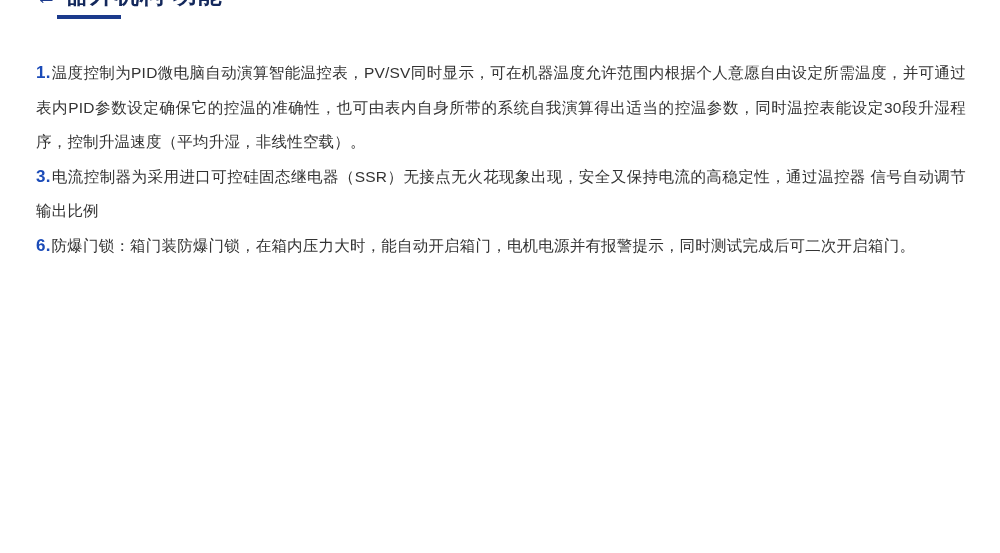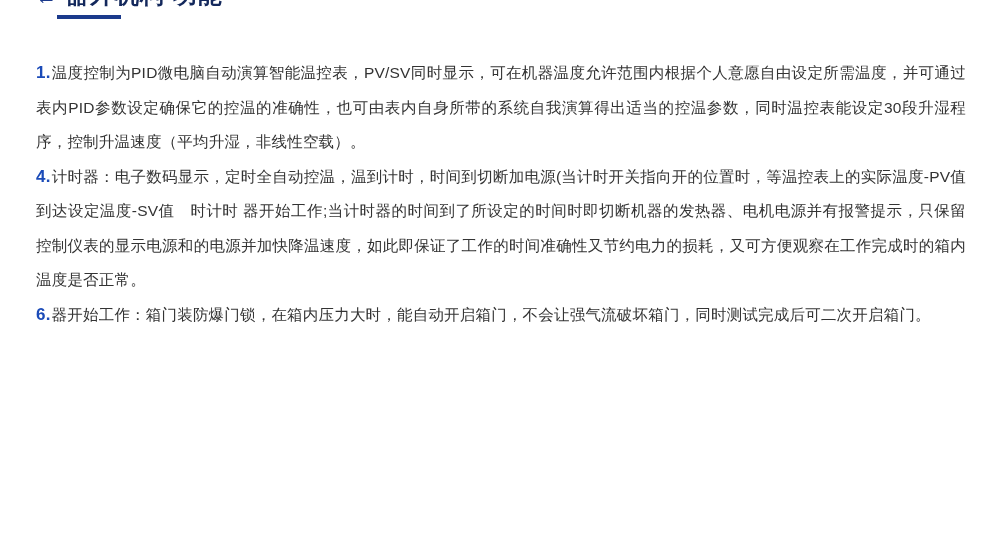--- a/index.html
+++ b/index.html
@@ -85,24 +85,24 @@
   </div>
   <div class="header-underline"></div>
 
   <div class="content">
 
     <p class="para">
       <span class="num">1.</span><span>温度控制为PID微电脑自动演算智能温控表，PV/SV同时显示，可在机器温度允许范围内根据个人意愿自由设定所需温度，并可通过表内PID参数设定确保它的控温的准确性，也可由表内自身所带的系统自我演算得出适当的控温参数，同时温控表能设定30段升湿程序，控制升温速度（平均升湿，非线性空载）。</span>
     </p>
 
 
-
     <p class="para">
-      <span class="num">4.</span><span>计时器：电子数码显示，定时全自动控温，温到计时，时间到切断加电源(当计时开关指向开的位置时，等温控表上的实际温度-PV值到达设定温度-SV值　时计时 器开始工作;当计时器的时间到了所设定的时间时即切断机器的发热器、电机电源并有报警提示，只保留控制仪表的显示电源和的电源并加快降温速度，如此即保证了工作的时间准确性又节约电力的损耗，又可方便观察在工作完成时的箱内温度是否正常。</span>
+      <span class="num">3.</span><span>电流控制器为采用进口可控硅固态继电器（SSR）无接点无火花现象出现，安全又保持电流的高稳定性，通过温控器 信号自动调节输出比例</span>
     </p>
 
 
+
     <p class="para">
-      <span class="num">6.</span><span>器开始工作：箱门装防爆门锁，在箱内压力大时，能自动开启箱门，不会让强气流破坏箱门，同时测试完成后可二次开启箱门。</span>
+      <span class="num">6.</span><span>防爆门锁：箱门装防爆门锁，在箱内压力大时，能自动开启箱门，电机电源并有报警提示，同时测试完成后可二次开启箱门。</span>
     </p>
 
   </div>
 </div>
 
 </body></html>

